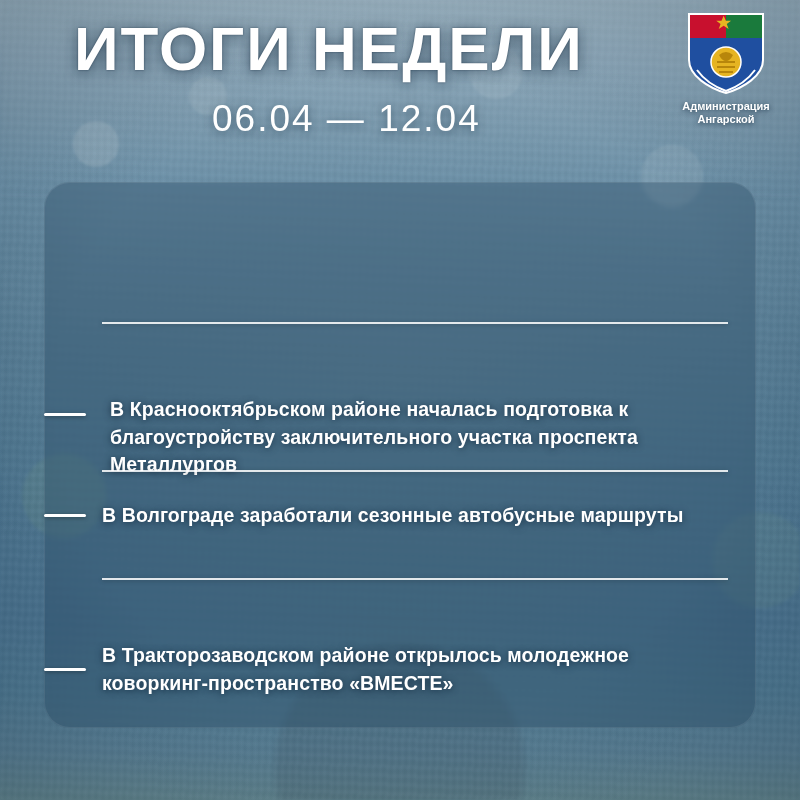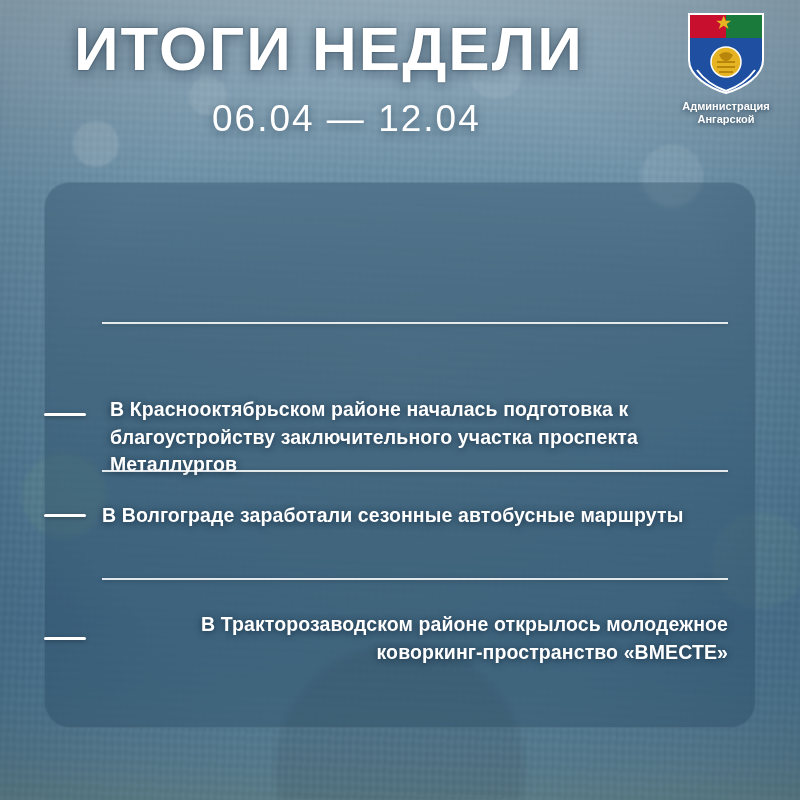--- a/index.html
+++ b/index.html
@@ -148,21 +148,21 @@
   .item-text {
     font-size: 19.5px;
     font-weight: 700;
     line-height: 1.42;
     letter-spacing: .1px;
     text-shadow: 0 1px 7px rgba(8,28,48,.75);
   }
   .item-1 { top: 42px; }
   .item-2 { top: 168px; }
   .item-3 { top: 320px; }
-  .item-4 { top: 429px; text-align: right; }
+  .item-4 { top: 460px; }
   .item-2 .item-text { padding-left: 8px; margin-top: 46px; }
 
   .divider {
     position: absolute;
     left: 58px;
     right: 28px;
     height: 2px;
     background: rgba(255,255,255,.85);
     box-shadow: 0 1px 4px rgba(0,0,0,.25);
   }

